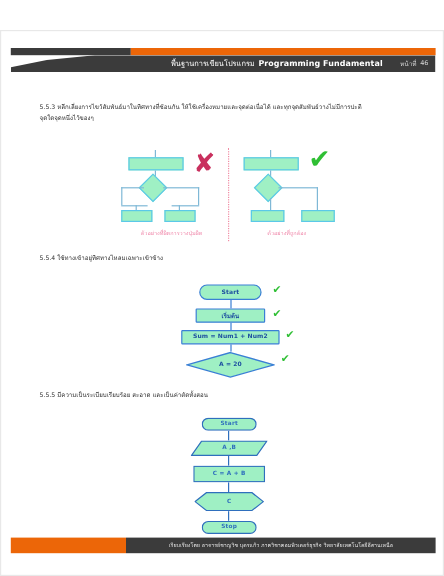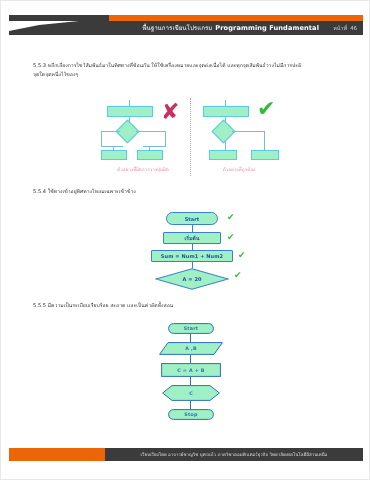--- a/index.html
+++ b/index.html
@@ -8,20 +8,21 @@
     background:#ffffff;
     font-family:"DejaVu Sans","Liberation Sans",sans-serif;
     overflow:hidden;
     position:relative;
   }
   .page{
     position:absolute;inset:0;
     background:#fff;
     border:1px solid #e8e8e8;
     box-sizing:border-box;
+    margin-top:25px;
   }
 
   
   .header{
     position:absolute;left:0;top:14px;width:370px;height:20px;
   }
   .header .bar-dark{
     position:absolute;left:8px;top:0;width:100px;height:6px;
     background:#3b3b3b;
   }

